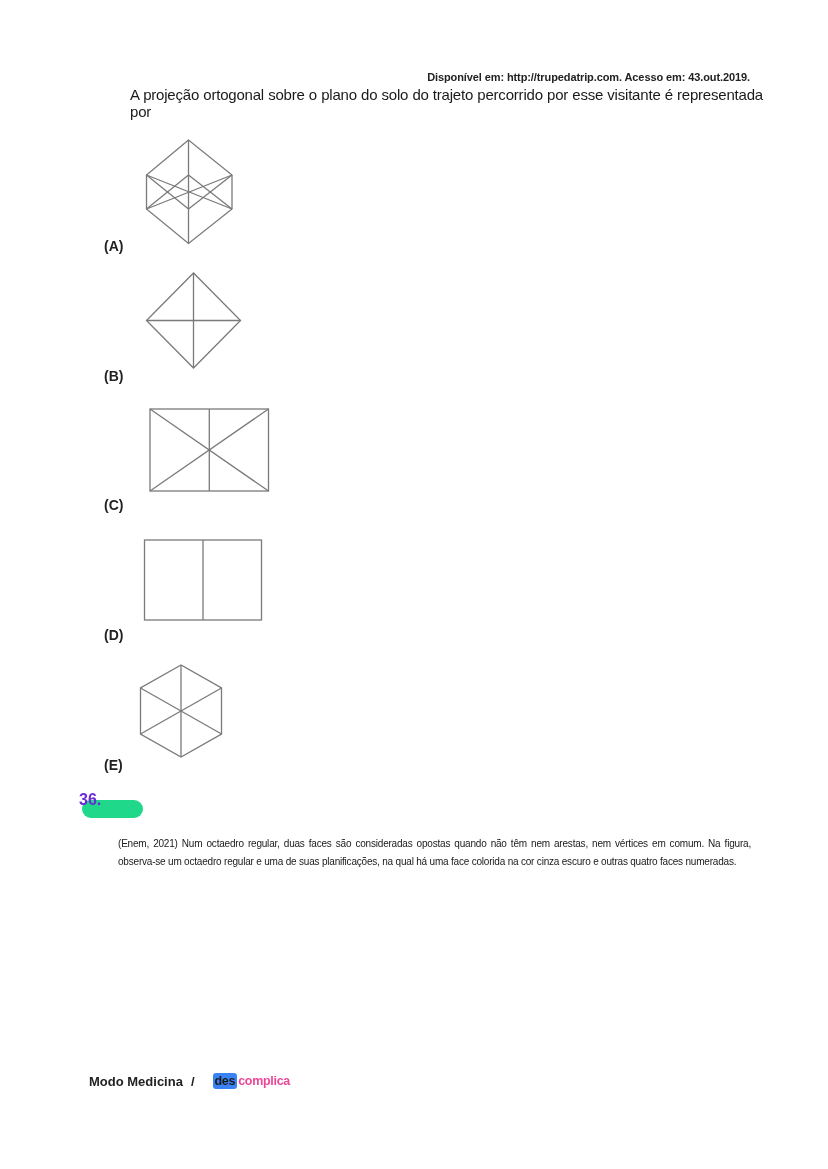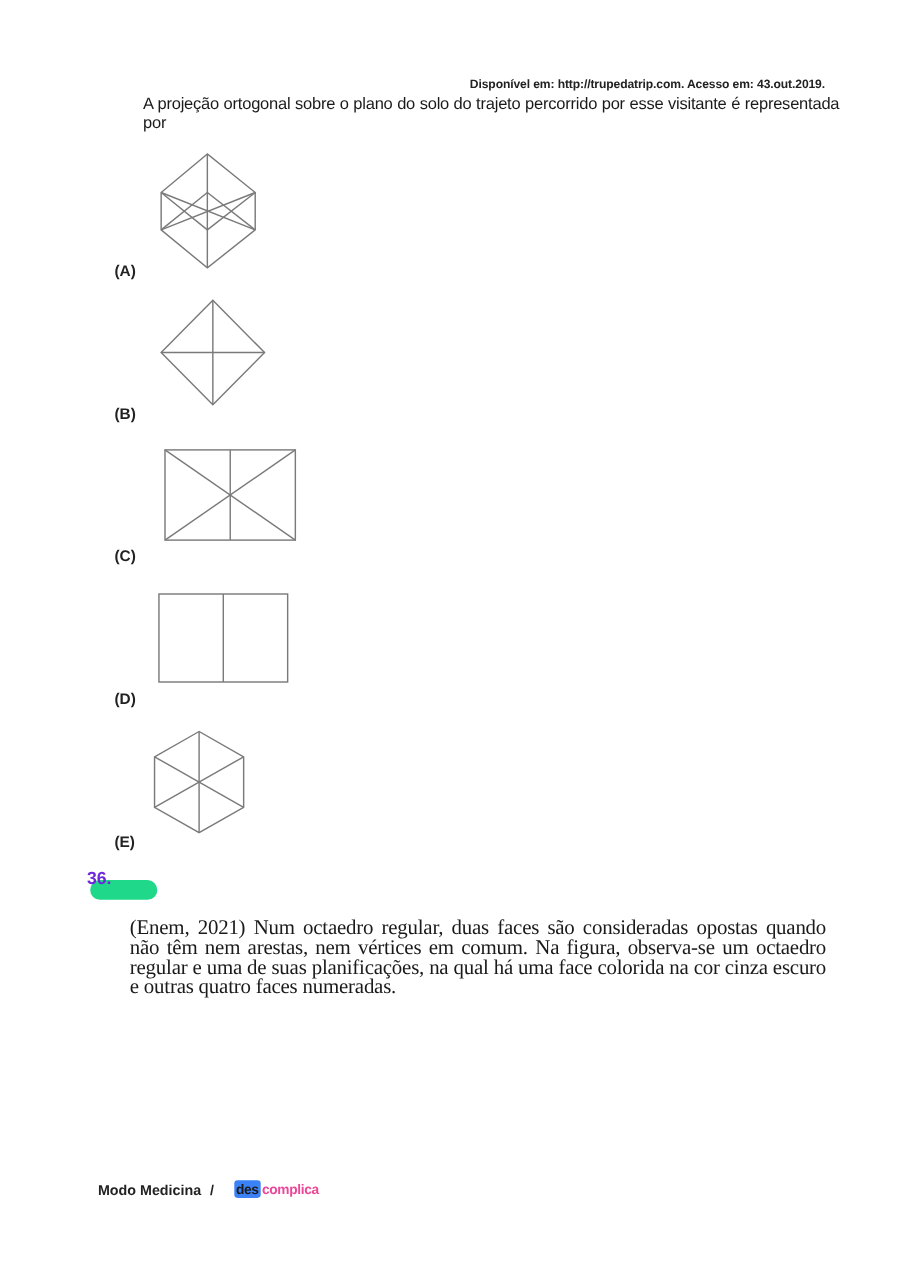--- a/index.html
+++ b/index.html
@@ -6,21 +6,21 @@
   body { width: 828px; height: 1169px; position: relative; overflow: hidden;
          font-family: "Liberation Sans", "DejaVu Sans", sans-serif; color: #1a1a1a; }
   .abs { position: absolute; }
   .source { left: 300px; top: 71px; width: 450px; text-align: right; font-size: 11px; font-weight: bold; color: #222; letter-spacing: -0.1px; }
   .stem { left: 130px; top: 86px; width: 633px; font-size: 15px; line-height: 17px; text-align: justify; letter-spacing: -0.2px; }
   .opt-label { left: 104px; font-size: 14px; font-weight: bold; color: #222; }
   svg.fig { position: absolute; left: 0; top: 0; overflow: visible; }
   svg.fig line, svg.fig polygon, svg.fig rect { stroke: #7a7a7a; stroke-width: 1.3; fill: none; }
   .pill { left: 82px; top: 800px; width: 61px; height: 18px; border-radius: 9px; }
   .qnum { left: 79px; top: 791px; font-size: 16px; font-weight: bold; color: #6d28d9; }
-  .qtext { left: 118px; top: 835px; width: 633px; font-size: 19px; line-height: 18px; text-align: justify; letter-spacing: -0.2px; font-family: Liberation Serif, serif; }
+  .qtext { left: 118px; top: 835px; width: 633px; font-size: 10px; line-height: 18px; text-align: justify; letter-spacing: -0.2px; }
   .footer { left: 89px; top: 1073px; font-size: 13px; font-weight: bold; color: #222; display: flex; align-items: center; justify-content: flex-end; }
   .footer .sep { margin-left: 8px; margin-right: 18px; }
   .logo { display: flex; align-items: center; font-size: 12.5px; font-weight: bold; letter-spacing: -0.3px; }
   .logo .des { padding: 1px 2px; border-radius: 3px; color: #1a1a1a; }
   .logo .rest { color: #ec4899; margin-left: 1px; }
 </style>
 </head>
 <body>
 
 <div class="abs source">Disponível em: http://trupedatrip.com. Acesso em: 43.out.2019.</div>

